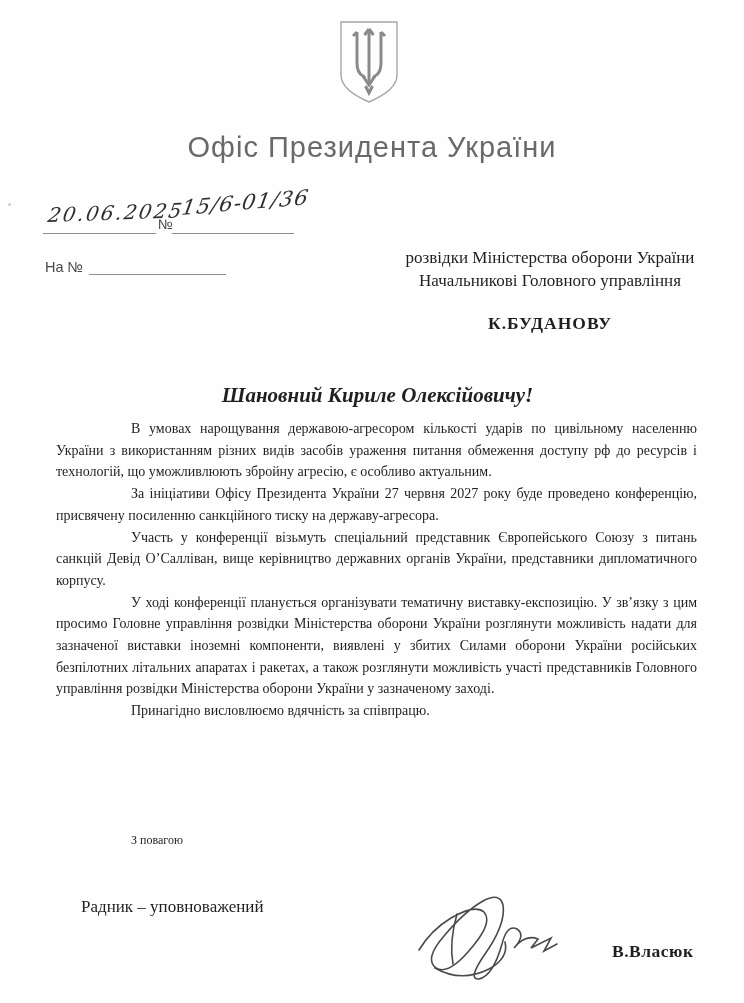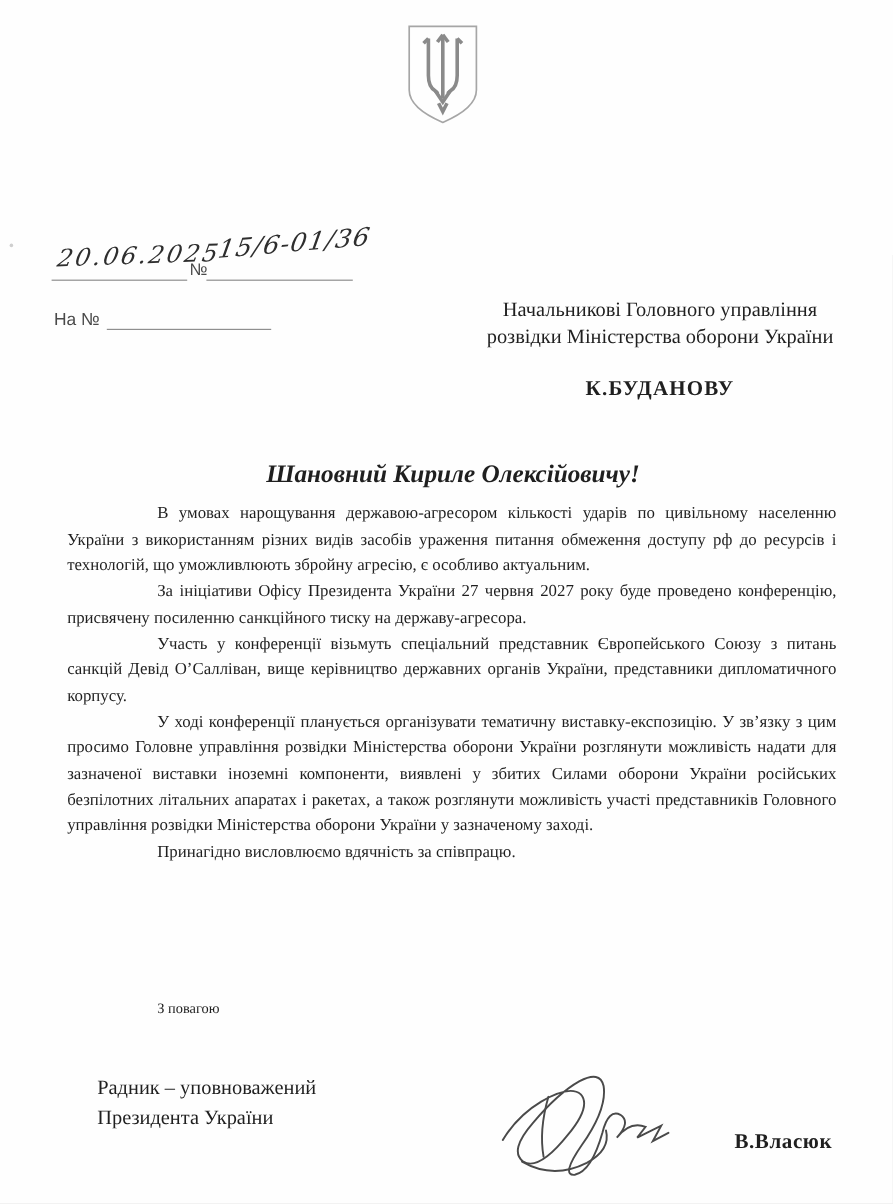--- a/index.html
+++ b/index.html
@@ -104,52 +104,52 @@
       <path d="M31 9 V62"></path>
       <path d="M31 9 L26.5 15"></path>
       <path d="M31 9 L35.5 15"></path>
       <path d="M19 12 L15 16"></path>
       <path d="M43 12 L47 16"></path>
       <path d="M25 56 L31 65 L37 56"></path>
       <path d="M27.5 66 L31 73 L34.5 66"></path>
     </g>
   </svg>
 
+  <div class="org-title">Офіс Президента України</div>
 
   <div class="hand date-hand">20.06.2025</div>
   <div class="u-line line-date"></div>
 
   <div class="ref-label lbl-num">№</div>
   <div class="hand num-hand">15/6-01/36</div>
   <div class="u-line line-num"></div>
 
   <div class="ref-label lbl-onnum">На №</div>
   <div class="u-line line-onnum"></div>
 
   <div class="addressee">
+    <div>розвідки Міністерства оборони України</div>
     <div>Начальникові Головного управління</div>
-    <div>розвідки Міністерства оборони України</div>
     <div class="name">К.БУДАНОВУ</div>
   </div>
 
   <div class="salutation">Шановний Кириле Олексійовичу!</div>
 
   <div class="body-text">
     <p>В умовах нарощування державою-агресором кількості ударів по цивільному населенню України з використанням різних видів засобів ураження питання обмеження доступу рф до ресурсів і технологій, що уможливлюють збройну агресію, є особливо актуальним.</p>
     <p>За ініціативи Офісу Президента України 27 червня 2027 року буде проведено конференцію, присвячену посиленню санкційного тиску на державу-агресора.</p>
     <p>Участь у конференції візьмуть спеціальний представник Європейського Союзу з питань санкцій Девід О’Салліван, вище керівництво державних органів України, представники дипломатичного корпусу.</p>
     <p>У ході конференції планується організувати тематичну виставку-експозицію. У зв’язку з цим просимо Головне управління розвідки Міністерства оборони України розглянути можливість надати для зазначеної виставки іноземні компоненти, виявлені у збитих Силами оборони України російських безпілотних літальних апаратах і ракетах, а також розглянути можливість участі представників Головного управління розвідки Міністерства оборони України у зазначеному заході.</p>
     <p>Принагідно висловлюємо вдячність за співпрацю.</p>
   </div>
 
   <div class="closing">З повагою</div>
 
   <div class="sign-title">
     <div>Радник – уповноважений</div>
-    <div>Президента України</div>
   </div>
 
   <svg class="sign-scribble" viewBox="0 0 168 112" fill="none" xmlns="http://www.w3.org/2000/svg">
     <g stroke="#4a4a4a" stroke-width="1.6" stroke-linecap="round">
       <path d="M14 66 Q26 46 46 34 Q70 20 79 28 Q88 38 68 62 Q44 92 31 84 Q19 75 39 52 Q60 27 78 17 Q95 8 98 21 Q101 40 80 70 Q62 96 74 95 Q88 92 97 60 Q102 40 112 45 Q121 51 109 64 Q120 50 133 55 L126 64 L146 54 L139 67 L152 60"></path>
       <path d="M30 84 Q56 99 84 85 Q104 74 100 58"></path>
       <path d="M52 30 Q44 58 48 80"></path>
     </g>
   </svg>
 

